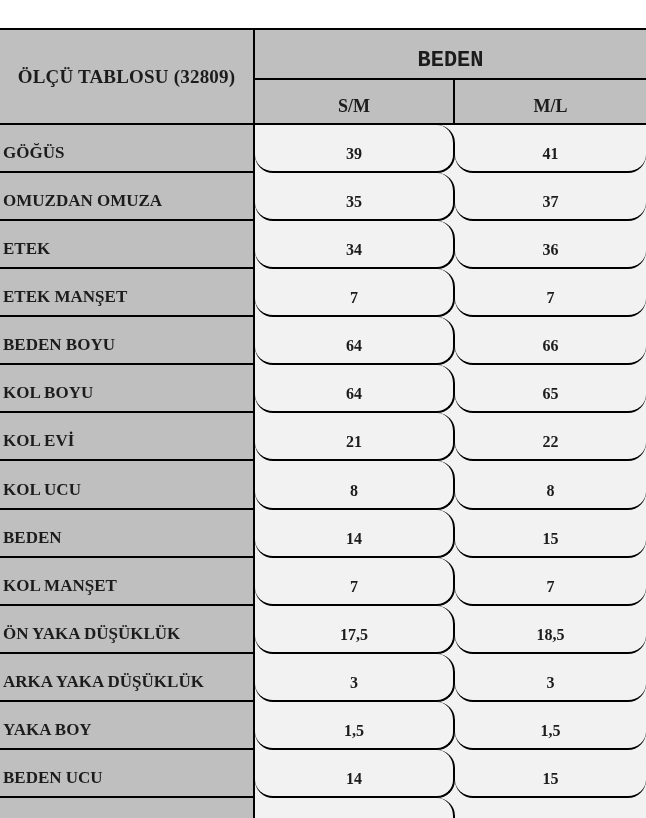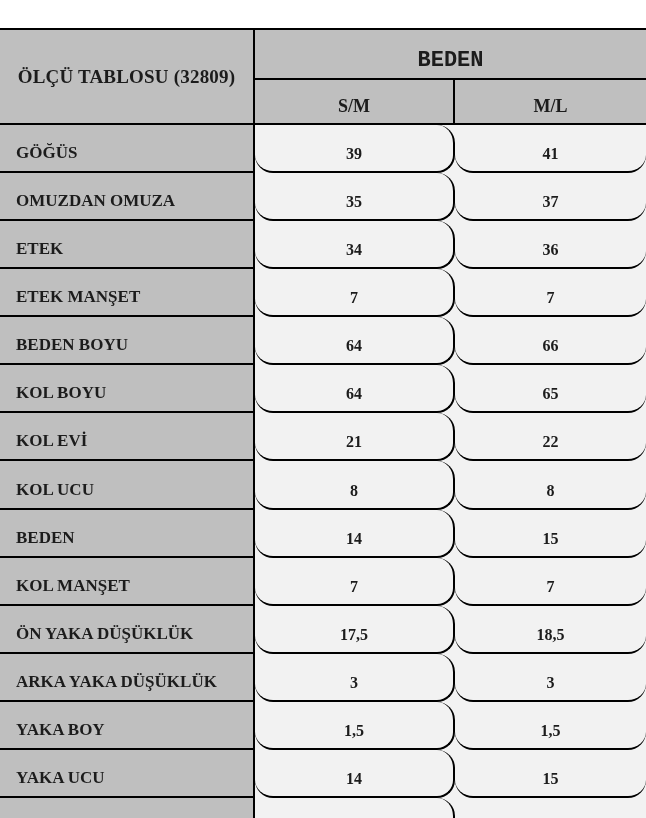--- a/index.html
+++ b/index.html
@@ -60,21 +60,21 @@
     font-size: 18px;
     padding-bottom: 6px;
   }
   .size-cell.sm { grid-column: 2; border-right: 2px solid #000000; }
   .size-cell.ml { grid-column: 3; }
 
   
   .lbl {
     background: #bfbfbf;
     border-right: 2px solid #000000;
-    padding-left: 16px;
+    padding-left: 3px;
     padding-bottom: 8px;
     font-size: 17px;
   }
   .val {
     background: #f2f2f2;
     justify-content: center;
     padding-bottom: 8px;
     font-size: 16px;
     border-radius: 18px;
   }
@@ -165,21 +165,21 @@
     <div class="c val ml">3</div>
   </div>
 
   <div class="row">
     <div class="c lbl">YAKA BOY</div>
     <div class="c val sm">1,5</div>
     <div class="c val ml">1,5</div>
   </div>
 
   <div class="row">
-    <div class="c lbl">YAKA UCU</div>
+    <div class="c lbl">BEDEN UCU</div>
     <div class="c val sm">14</div>
     <div class="c val ml">15</div>
   </div>
 
   <div class="row last">
     <div class="c lbl">ENSE</div>
     <div class="c val sm">30</div>
     <div class="c val ml">21</div>
   </div>
 

